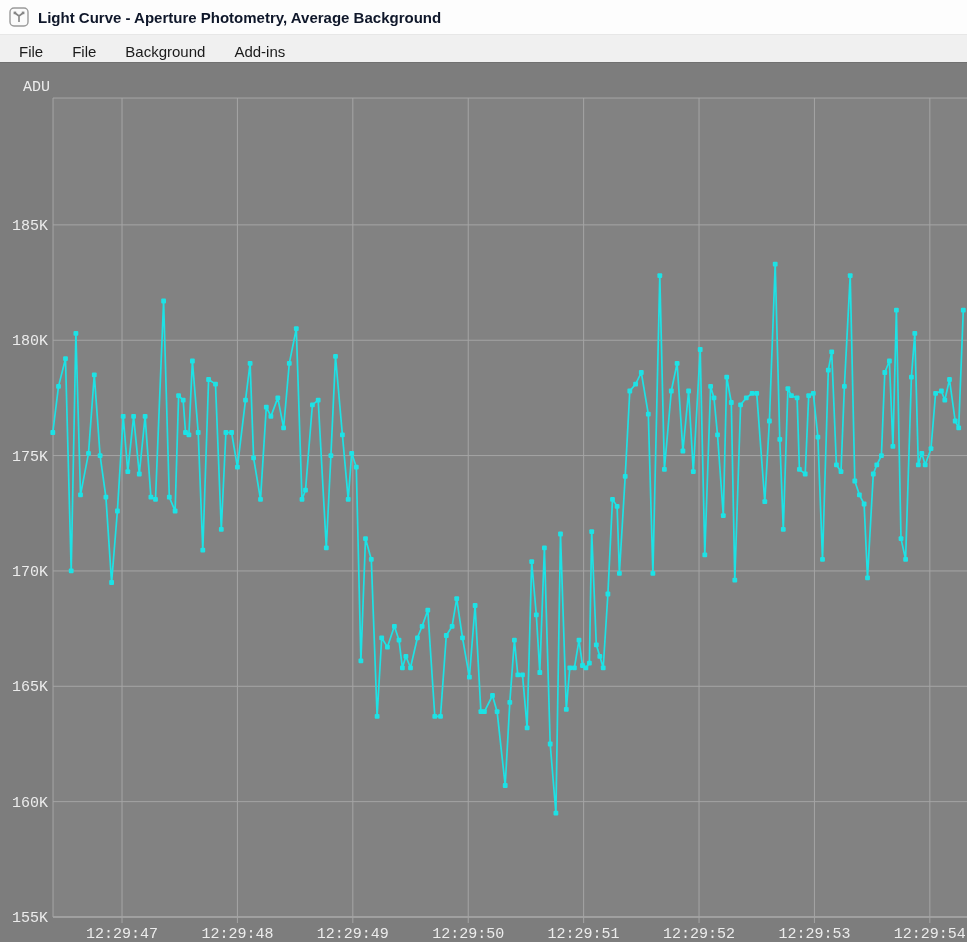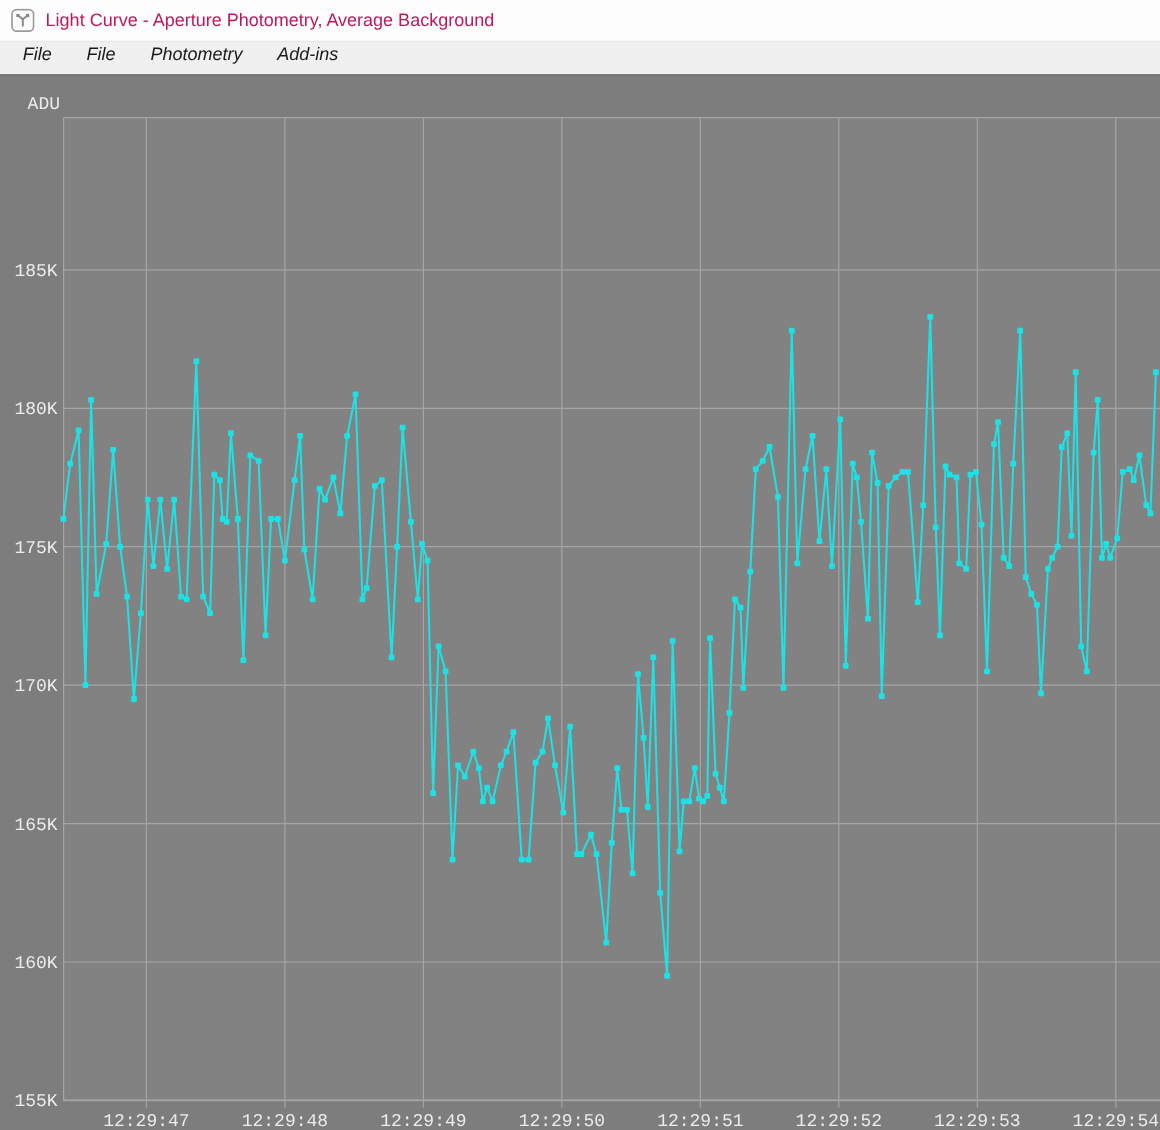--- a/index.html
+++ b/index.html
@@ -5,25 +5,25 @@
   html,body{margin:0;padding:0;}
   body{
     width:967px;height:942px;overflow:hidden;
     font-family:"Liberation Sans",sans-serif;
     background:#7d7d7d;
   }
   .titlebar{
     height:35px;background:#fdfdfd;border-bottom:1px solid #e7e7e7;
     display:flex;align-items:center;padding-left:9px;gap:9px;box-sizing:border-box;
   }
-  .titlebar .title{font-size:15px;color:#be185d;}
+  .titlebar .title{font-size:15px;color:#0f172a;font-weight:bold;}
   .app-icon{width:20px;height:20px;flex:0 0 auto;}
   .menubar{
-    height:27px;background:#f0f0f0;display:flex;align-items:flex-start;
-    padding:0 16px;column-gap:23px;box-sizing:border-box;font-style:italic;
+    height:27px;background:#f0f0f0;display:flex;align-items:flex-end;
+    padding:0 16px;column-gap:23px;box-sizing:border-box;
   }
   .menubar .menu-item{font-size:15px;color:#1a1a1a;cursor:default;padding:2px 3px;}
   .chart-region{position:relative;width:967px;height:880px;background:#7d7d7d;border-top:1px solid #707070;}
   .chart-region svg{position:absolute;left:0;top:0;}
   text{font-family:"Liberation Mono","DejaVu Sans Mono",monospace;}
 </style>
 </head>
 <body>
 
 <div class="titlebar">
@@ -34,21 +34,21 @@
     </g>
     <rect x="4.6" y="4.6" width="2.6" height="2.6" fill="#868686"></rect>
     <rect x="12.8" y="4.6" width="2.6" height="2.6" fill="#868686"></rect>
   </svg>
   <span class="title">Light Curve - Aperture Photometry, Average Background</span>
 </div>
 
 <div class="menubar">
   <span class="menu-item">File</span>
   <span class="menu-item">File</span>
-  <span class="menu-item">Photometry</span>
+  <span class="menu-item">Background</span>
   <span class="menu-item">Add-ins</span>
 </div>
 
 <div class="chart-region">
   <svg id="plot" width="967" height="880" viewBox="0 0 967 880">
       <rect x="53" y="35" width="914" height="819" fill="#828282"></rect>
       <line x1="122.01161616161602" y1="35" x2="122.01161616161602" y2="854" stroke="#a5a5a5" stroke-width="1"></line>
       <line x1="237.4156565656564" y1="35" x2="237.4156565656564" y2="854" stroke="#a5a5a5" stroke-width="1"></line>
       <line x1="352.8196969696968" y1="35" x2="352.8196969696968" y2="854" stroke="#a5a5a5" stroke-width="1"></line>
       <line x1="468.2237373737372" y1="35" x2="468.2237373737372" y2="854" stroke="#a5a5a5" stroke-width="1"></line>

